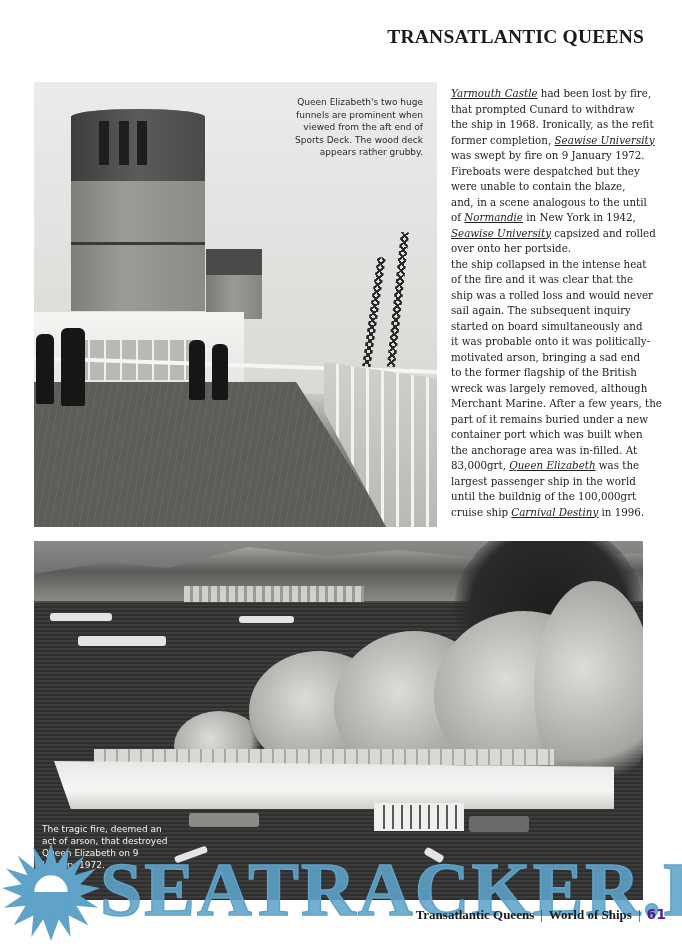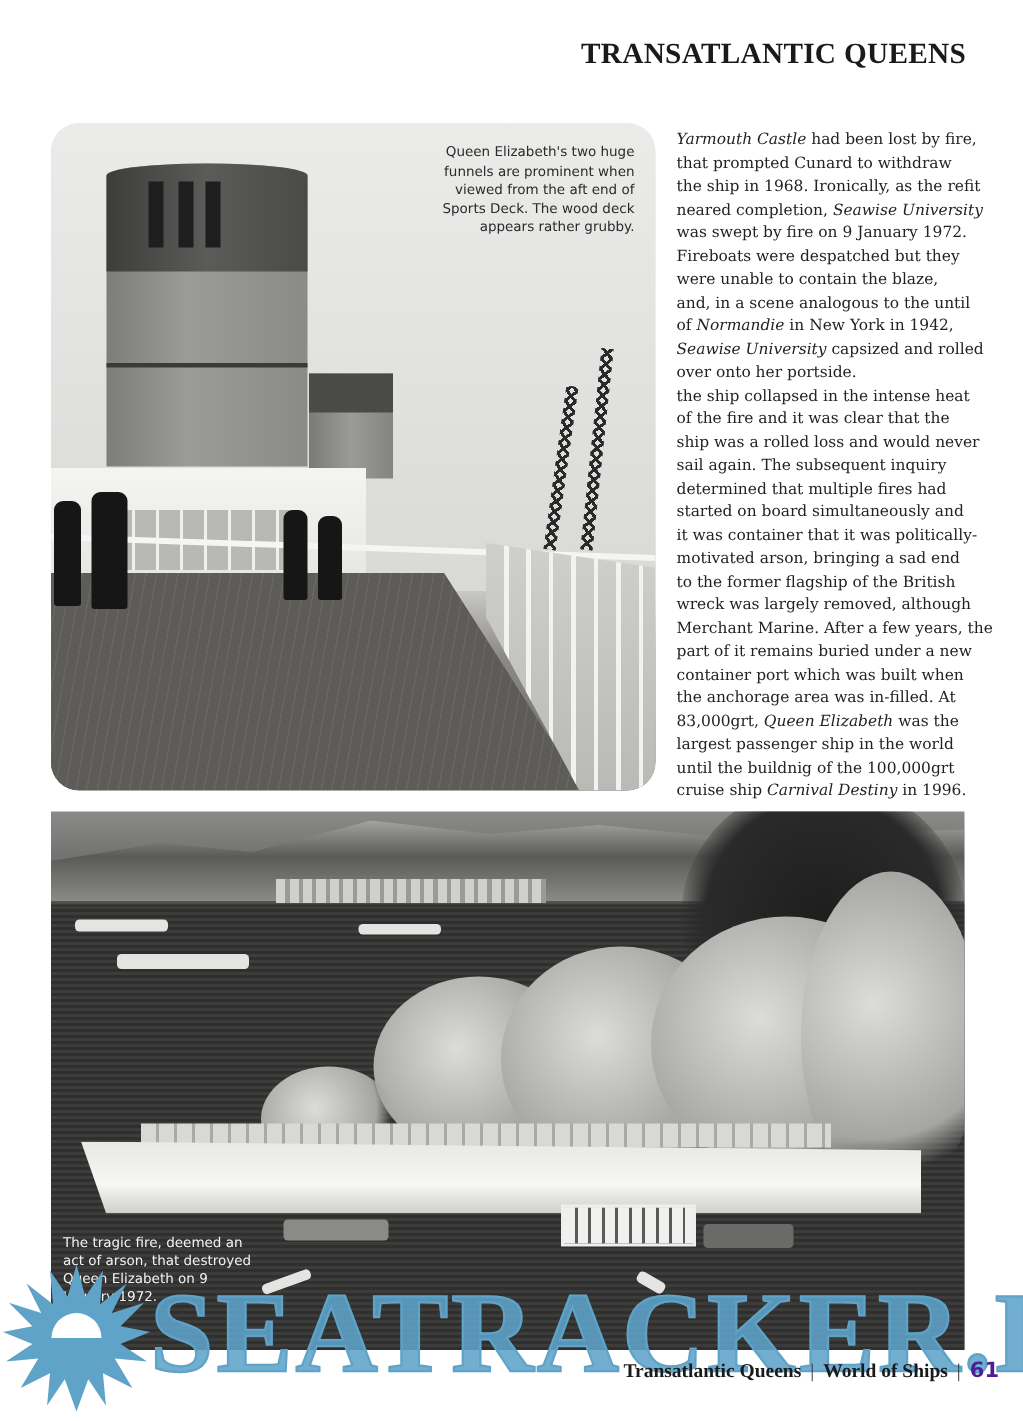--- a/index.html
+++ b/index.html
@@ -10,21 +10,20 @@
       position: absolute; top: 26px; right: 38px;
       font-family: "Liberation Serif", serif; font-weight: bold;
       font-size: 19.5px; letter-spacing: 0.2px; color: #1a1a1a;
     }
 
     
     .photo-top {
       position: absolute; left: 34px; top: 82px; width: 403px; height: 445px;
       background: linear-gradient(180deg, #e9e9e7 0%, #dededb 45%, #c9c9c5 70%, #8c8a86 80%, #6a6864 100%);
       overflow: hidden;
-      border-radius: 19px;
     }
     .photo-top .sky { position:absolute; left:0; top:0; width:100%; height:70%;
       background: linear-gradient(180deg,#ebebea,#d9d9d6); }
     .funnel1 { position:absolute; left:37px; top:27px; width:134px; height:202px;
       background: linear-gradient(90deg,#7d7d7b 0%,#9b9b98 40%,#8a8a87 100%);
       border-radius: 50% 50% 0 0 / 8px 8px 0 0; }
     .funnel1 .cap { position:absolute; left:0; top:0; width:100%; height:72px;
       background: linear-gradient(90deg,#3d3d3c,#5b5b59 50%,#4a4a48);
       border-radius: 50% 50% 0 0 / 8px 8px 0 0; }
     .funnel1 .band { position:absolute; left:0; top:133px; width:100%; height:3px; background:#3a3a38; }
@@ -56,21 +55,21 @@
       font-family: "DejaVu Sans", sans-serif; font-size: 9px; line-height: 12.5px; color:#2a2a2a;
     }
 
     
     .article {
       position:absolute; left:451px; top:86px; width:200px;
       font-family: "DejaVu Serif", serif; font-size: 10.3px; line-height: 15.5px; color:#222;
     }
     .article .line { display:block; white-space: nowrap; }
     .article .indent { padding-left: 9px; }
-    .article em { font-style: italic; }
+    .article em { font-style: italic; text-decoration: underline; }
 
     
     .photo-bottom {
       position:absolute; left:34px; top:541px; width:609px; height:359px; overflow:hidden;
       background: linear-gradient(180deg,#8a8a88 0%,#6e6e6c 10%,#3e3e3d 20%,#2e2e2e 55%,#3a3a39 100%);
     }
     .hills { position:absolute; left:0; top:0; width:100%; height:60px;
       background: linear-gradient(180deg,#b5b5b2 0%,#5a5a58 50%,#8a8a86 100%);
       clip-path: polygon(0 55%,12% 35%,22% 45%,35% 10%,48% 25%,60% 15%,75% 30%,100% 20%,100% 100%,0 100%); }
     .city { position:absolute; left:150px; top:45px; width:180px; height:16px;
@@ -146,35 +145,34 @@
   <div class="figure" style="left:27px; top:246px; width:24px; height:78px;"></div>
   <div class="figure" style="left:155px; top:258px; width:16px; height:60px;"></div>
   <div class="figure" style="left:178px; top:262px; width:16px; height:56px;"></div>
   <div class="caption-top">Queen Elizabeth's two huge funnels are prominent when viewed from the aft end of Sports Deck. The wood deck appears rather grubby.</div>
 </div>
 
 <div class="article" id="article">
     <span class="line"><em>Yarmouth Castle</em><span> had been lost by fire,</span></span>
     <span class="line"><span>that prompted Cunard to withdraw</span></span>
     <span class="line"><span>the ship in 1968. Ironically, as the refit</span></span>
-    <span class="line"><span>neared completion, </span><em>Seawise University</em></span>
+    <span class="line"><span>former completion, </span><em>Seawise University</em></span>
     <span class="line"><span>was swept by fire on 9 January 1972.</span></span>
     <span class="line"><span>Fireboats were despatched but they</span></span>
     <span class="line"><span>were unable to contain the blaze,</span></span>
     <span class="line"><span>and, in a scene analogous to the until</span></span>
     <span class="line"><span>of </span><em>Normandie</em><span> in New York in 1942,</span></span>
     <span class="line"><em>Seawise University</em><span> capsized and rolled</span></span>
     <span class="line"><span>over onto her portside.</span></span>
     <span class="line"><span>the ship collapsed in the intense heat</span></span>
     <span class="line"><span>of the fire and it was clear that the</span></span>
     <span class="line"><span>ship was a rolled loss and would never</span></span>
     <span class="line"><span>sail again. The subsequent inquiry</span></span>
-    <span class="line"><span>determined that multiple fires had</span></span>
     <span class="line"><span>started on board simultaneously and</span></span>
-    <span class="line"><span>it was container that it was politically-</span></span>
+    <span class="line"><span>it was probable onto it was politically-</span></span>
     <span class="line"><span>motivated arson, bringing a sad end</span></span>
     <span class="line"><span>to the former flagship of the British</span></span>
     <span class="line"><span>wreck was largely removed, although</span></span>
     <span class="line"><span>Merchant Marine. After a few years, the</span></span>
     <span class="line"><span>part of it remains buried under a new</span></span>
     <span class="line"><span>container port which was built when</span></span>
     <span class="line"><span>the anchorage area was in-filled. At</span></span>
     <span class="line"><span>83,000grt, </span><em>Queen Elizabeth</em><span> was the</span></span>
     <span class="line"><span>largest passenger ship in the world</span></span>
     <span class="line"><span>until the buildnig of the 100,000grt</span></span>

